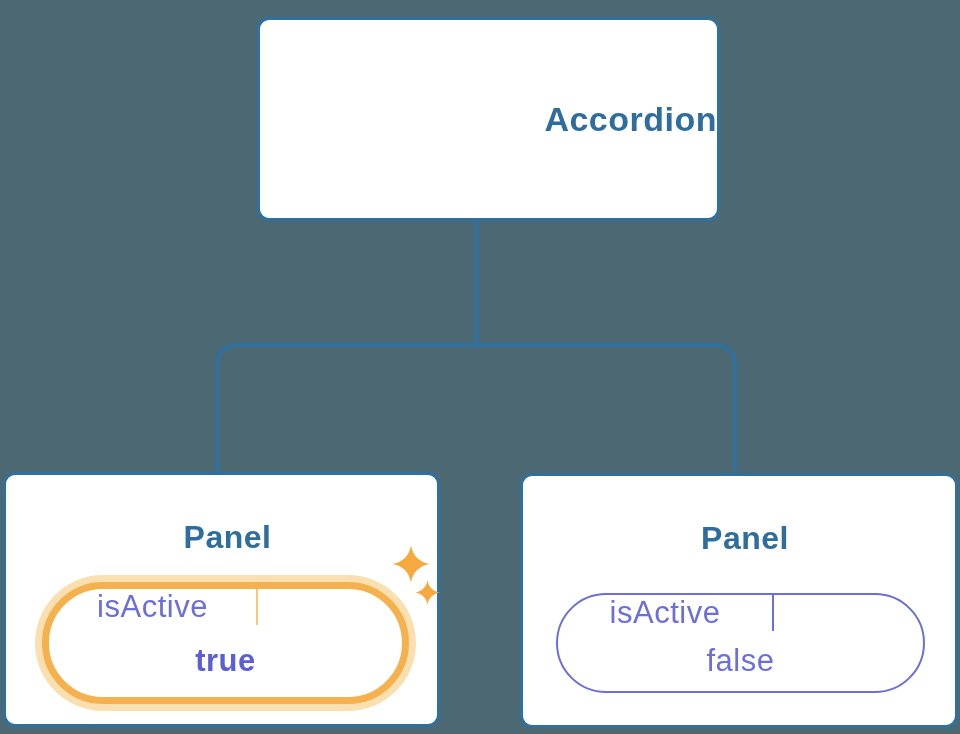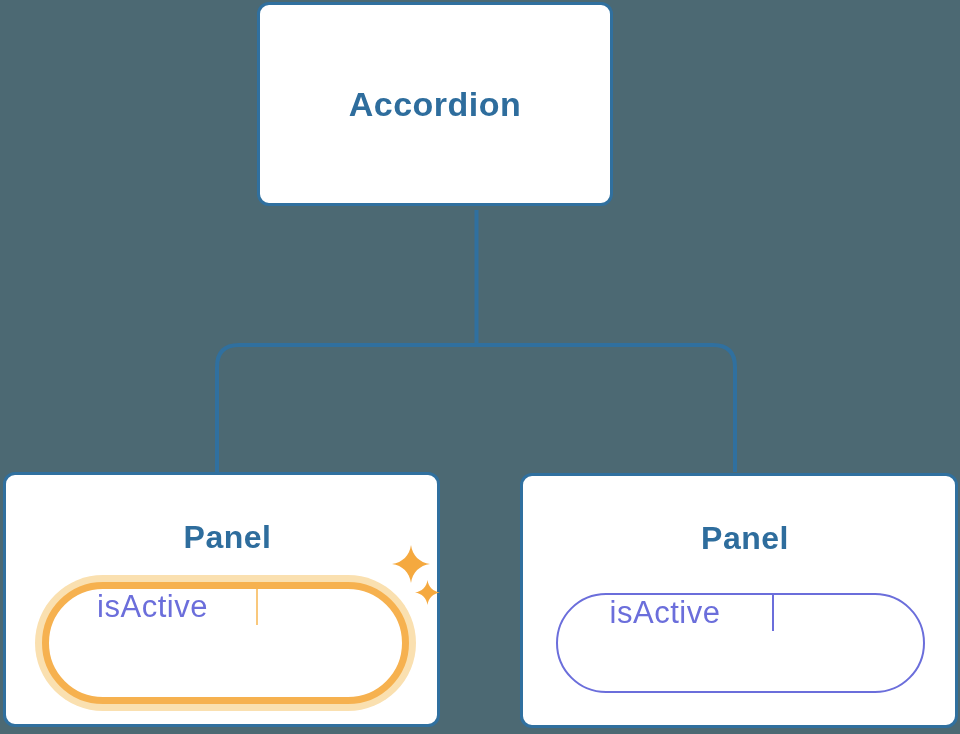--- a/index.html
+++ b/index.html
@@ -32,25 +32,25 @@
     width: 960px; height: 734px;
     pointer-events: none;
   }
   .node {
     position: absolute;
     background: var(--node-fill);
     border: 3px solid var(--node-border);
     border-radius: 12px;
   }
   .node-root {
-    left: 257px; top: 2px;
-    width: 356px; height: 204px;
+    left: 257px; top: 17px;
+    width: 463px; height: 204px;
     display: flex;
     align-items: center;
-    justify-content: center;
+    justify-content: flex-end;
   }
   .node-title {
     color: var(--heading-text);
     font-size: 34px;
     font-weight: 600;
     letter-spacing: 0.5px;
   }
   .node-panel-left {
     left: 3px; top: 472px;
     width: 437px; height: 255px;
@@ -133,35 +133,37 @@
 
   <div class="node node-root">
     <span class="node-title">Accordion</span>
   </div>
 
   <div class="node node-panel-left">
     <div class="panel-title">Panel</div>
 
     <div class="pill pill-active">
       <div class="pill-cell pill-key">isActive</div>
+      <div class="pill-cell pill-value">true</div>
     </div>
 
     <span class="sparkle sparkle-large">
       <svg viewBox="0 0 24 24" xmlns="http://www.w3.org/2000/svg">
         <path d="M12 0 C12.9 6.6 17.4 11.1 24 12 C17.4 12.9 12.9 17.4 12 24 C11.1 17.4 6.6 12.9 0 12 C6.6 11.1 11.1 6.6 12 0 Z" fill="#F5A93F"></path>
       </svg>
     </span>
     <span class="sparkle sparkle-small">
       <svg viewBox="0 0 24 24" xmlns="http://www.w3.org/2000/svg">
         <path d="M12 0 C12.9 6.6 17.4 11.1 24 12 C17.4 12.9 12.9 17.4 12 24 C11.1 17.4 6.6 12.9 0 12 C6.6 11.1 11.1 6.6 12 0 Z" fill="#F5A93F"></path>
       </svg>
     </span>
   </div>
 
   <div class="node node-panel-right">
     <div class="panel-title">Panel</div>
 
     <div class="pill pill-inactive">
       <div class="pill-cell pill-key">isActive</div>
+      <div class="pill-cell pill-value">false</div>
     </div>
   </div>
 
 </div>
 
 </body></html>

